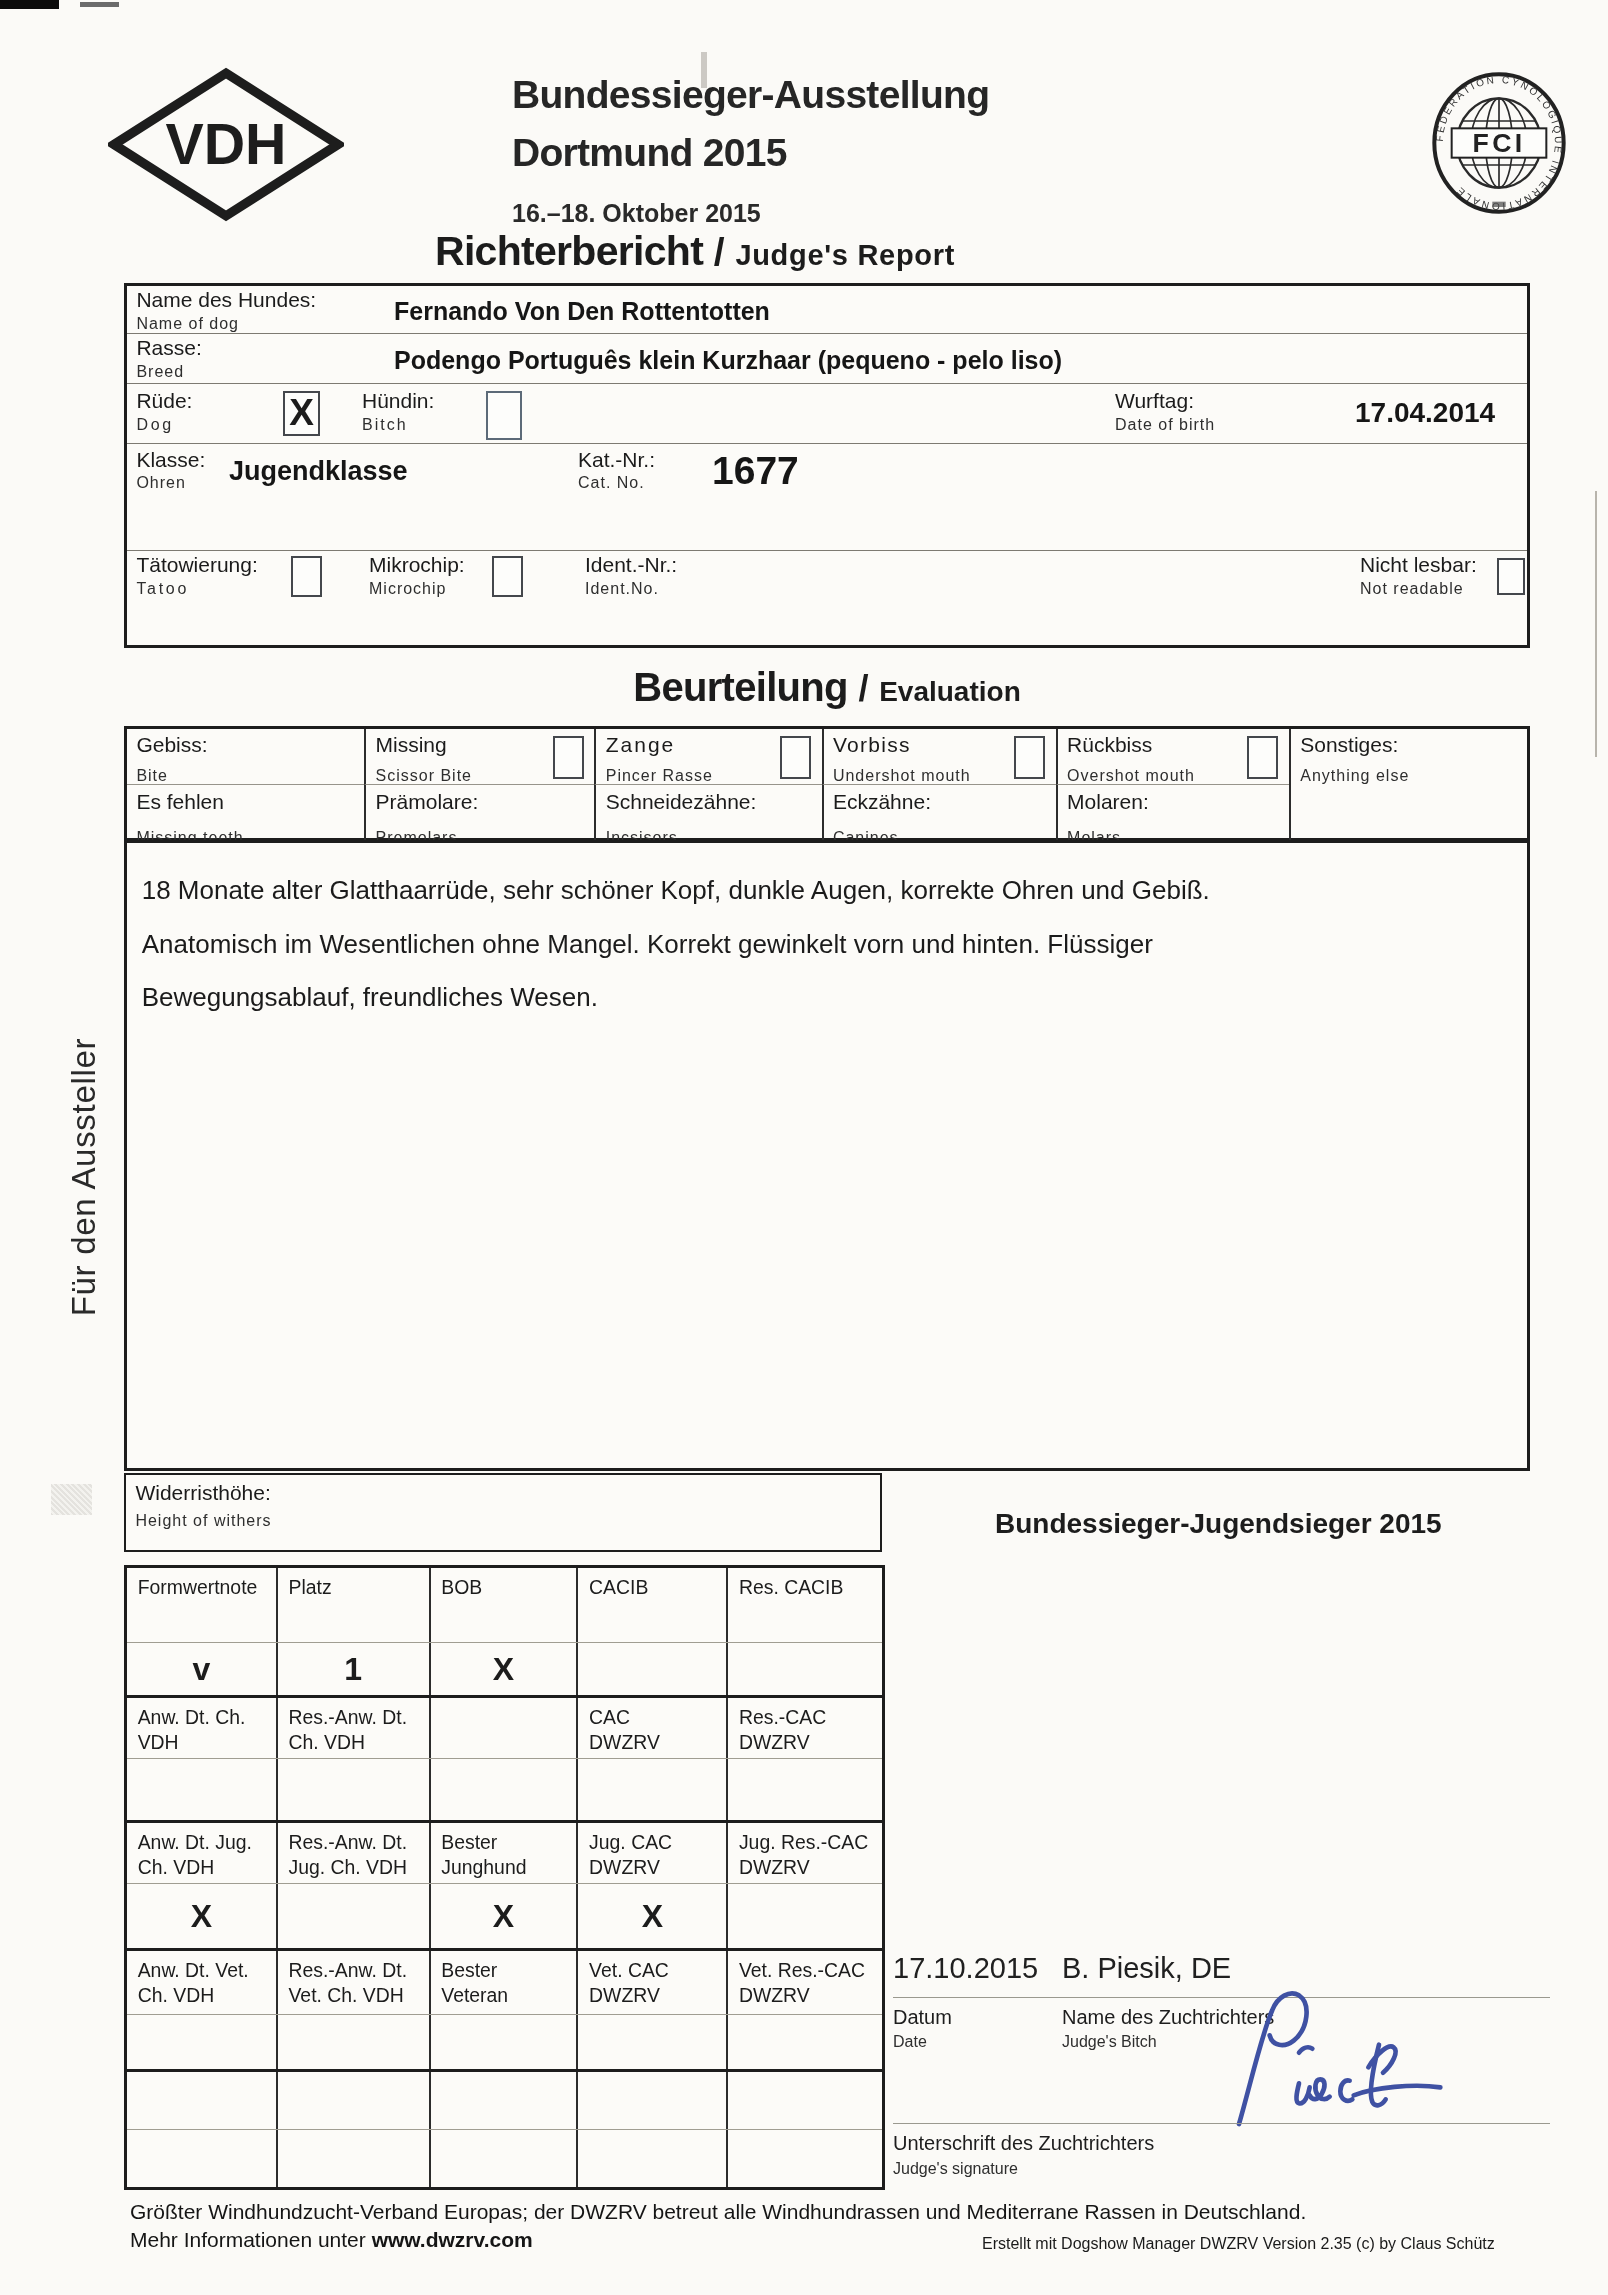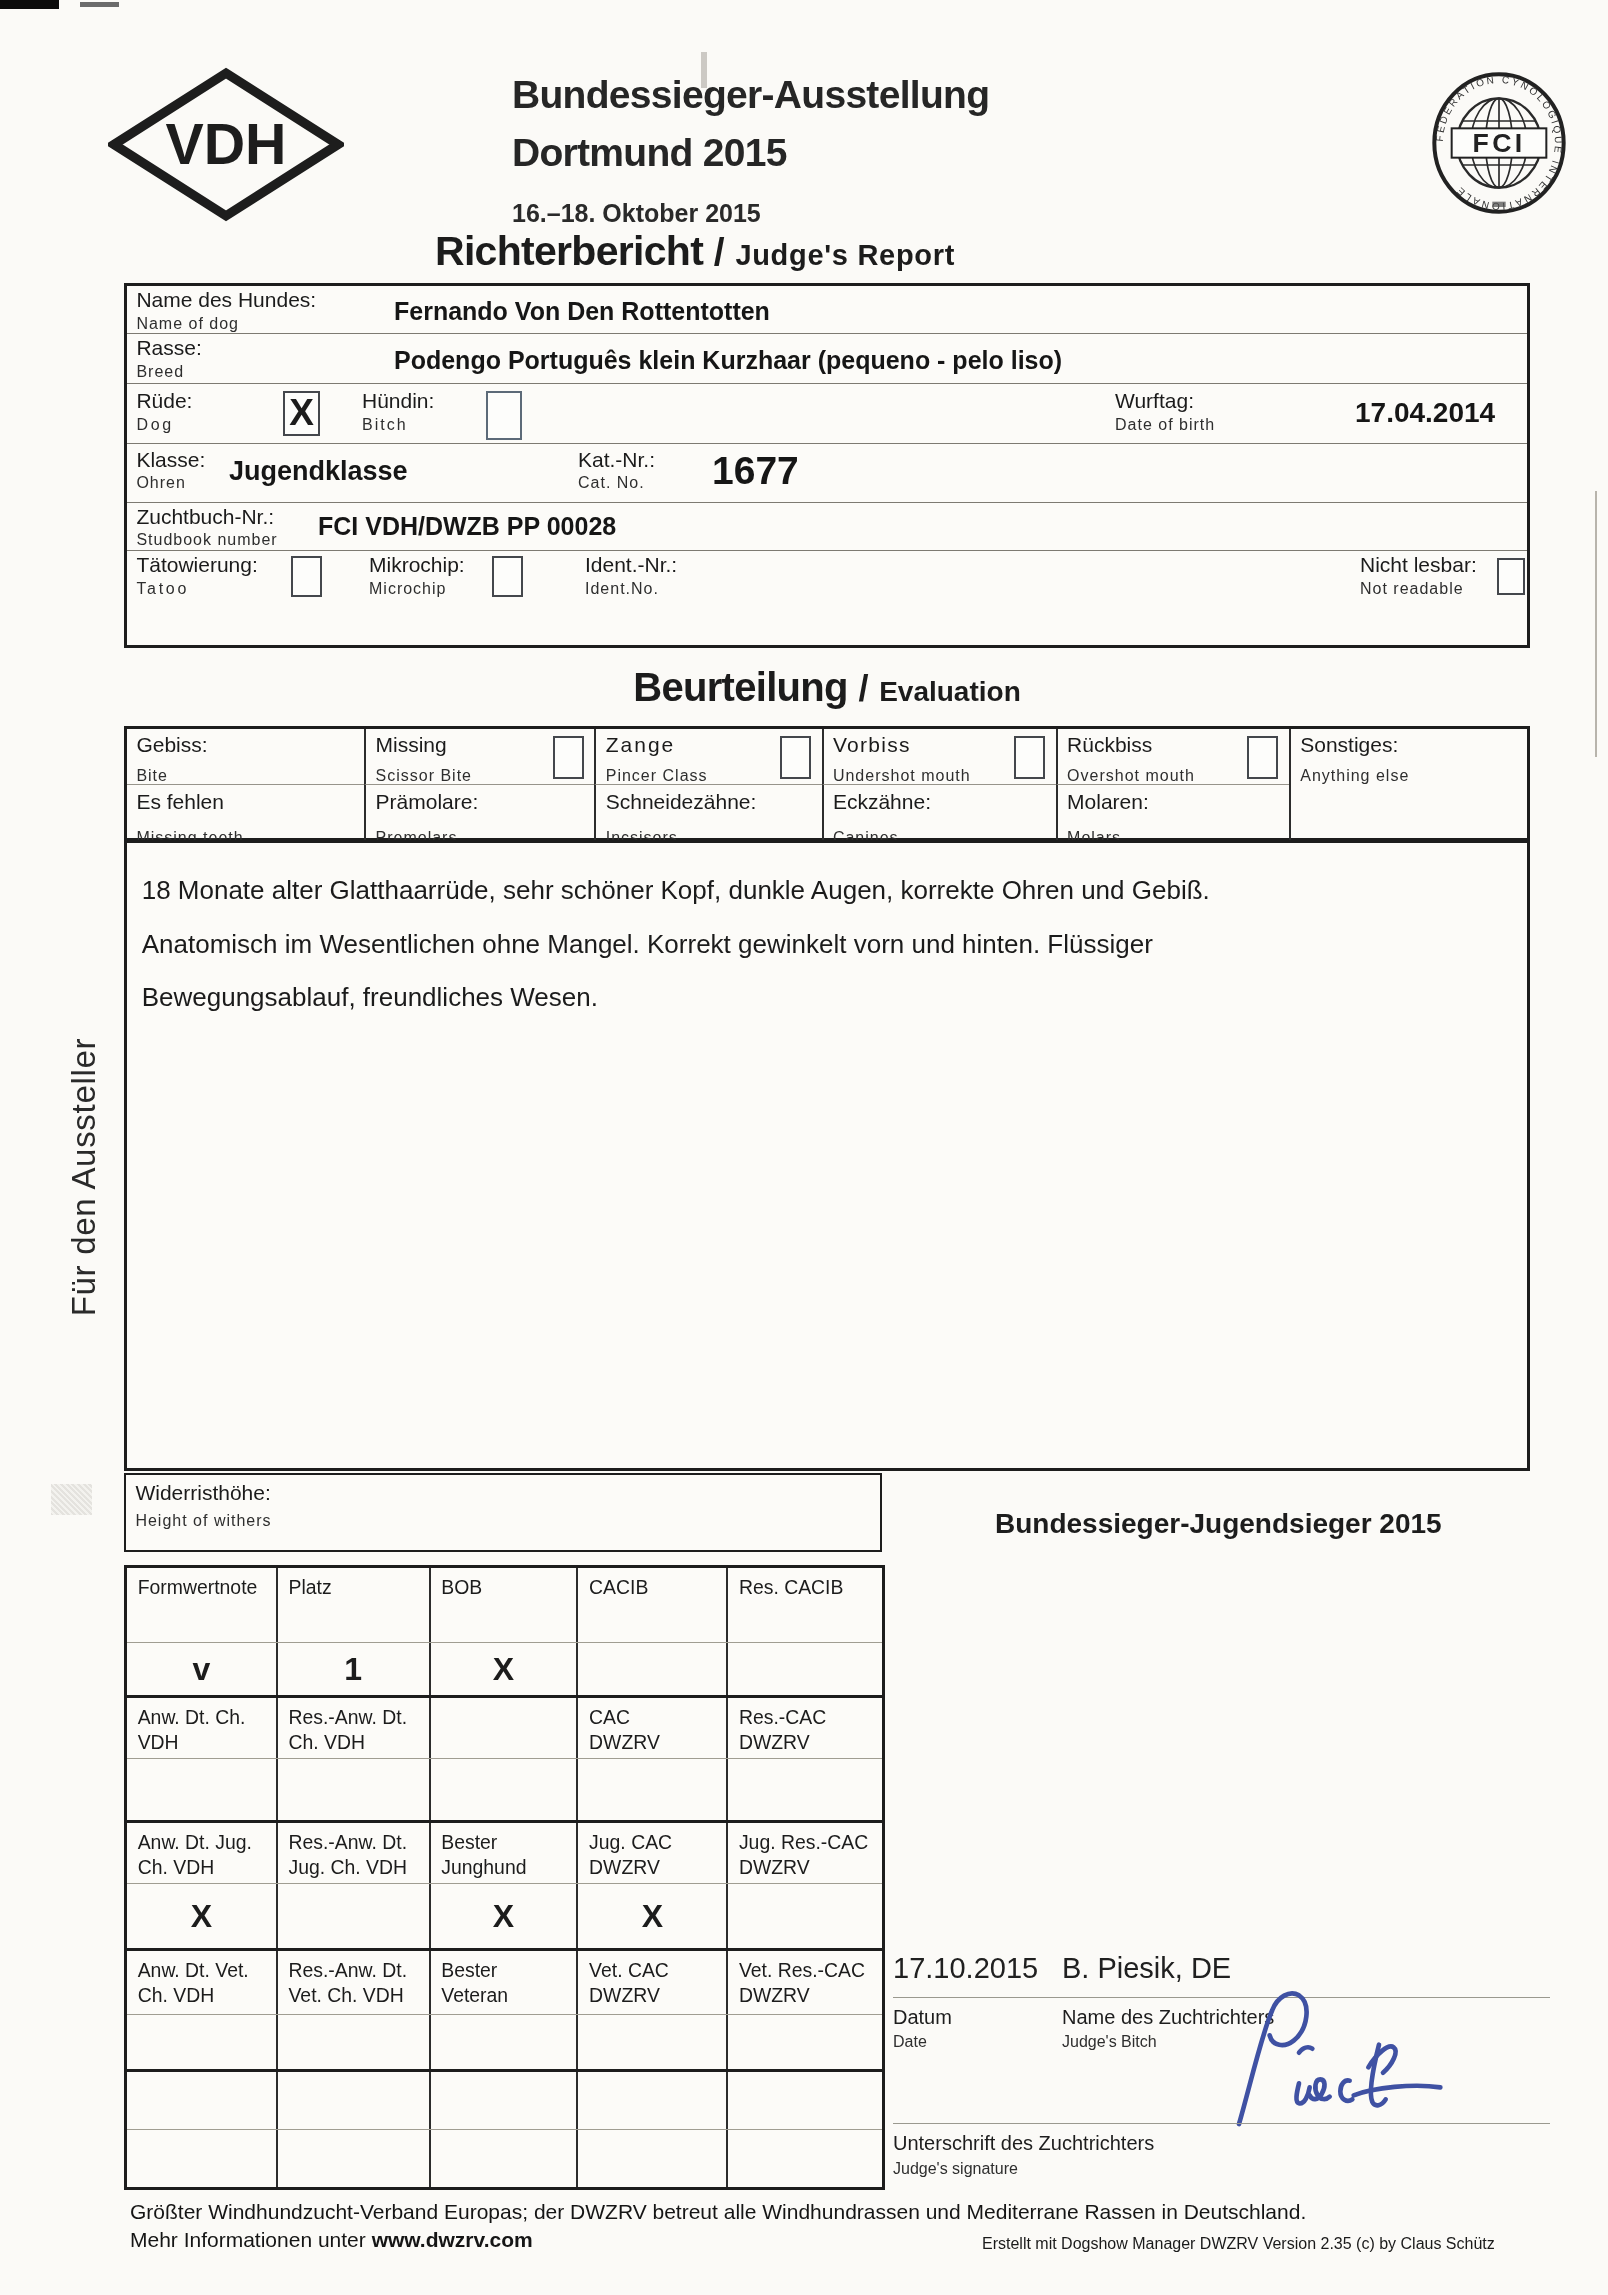--- a/index.html
+++ b/index.html
@@ -183,27 +183,20 @@
         <div class="en">Ohren</div>
       </div>
       <div class="abs val" style="left:102px;top:12px;font-size:27px;">Jugendklasse</div>
       <div class="lbl abs" style="left:451px;top:4.7px;">
         <div class="de">Kat.-Nr.:</div>
         <div class="en">Cat. No.</div>
       </div>
       <div class="abs val" style="left:585px;top:5.3px;font-size:39px;">1677</div>
     </div>
 
-    <div class="frow sep-t" style="top:216px;height:48px;">
-      <div class="lbl abs" style="left:9.4px;top:2.7px;">
-        <div class="de">Zuchtbuch-Nr.:</div>
-        <div class="en">Studbook number</div>
-      </div>
-      <div class="abs val" style="left:191px;top:9.4px;font-size:25px;">FCI VDH/DWZB PP 00028</div>
-    </div>
 
     <div class="frow sep-t" style="top:264px;height:55px;">
       <div class="lbl abs" style="left:9.4px;top:3.3px;">
         <div class="de">Tätowierung:</div>
         <div class="en" style="letter-spacing:2.7px;">Tatoo</div>
       </div>
       <div class="cb" style="left:164px;top:5.3px;width:31px;height:41px;"></div>
       <div class="lbl abs" style="left:242px;top:3.3px;">
         <div class="de">Mikrochip:</div>
         <div class="en">Microchip</div>
@@ -234,21 +227,21 @@
         <div class="de">Gebiss:</div>
         <div class="en" style="margin-top:12px;">Bite</div>
       </div>
       <div class="bitecell bb lbl" style="width:231px;">
         <div class="de">Missing</div>
         <div class="en" style="margin-top:12px;">Scissor Bite</div>
         <div class="bite-cb"></div>
       </div>
       <div class="bitecell bb lbl" style="width:228px;">
         <div class="de" style="letter-spacing:2px;">Zange</div>
-        <div class="en" style="margin-top:12px;">Pincer Class</div>
+        <div class="en" style="margin-top:12px;">Pincer Rasse</div>
         <div class="bite-cb"></div>
       </div>
       <div class="bitecell bb lbl" style="width:235px;">
         <div class="de" style="letter-spacing:1.3px;">Vorbiss</div>
         <div class="en" style="margin-top:12px;">Undershot mouth</div>
         <div class="bite-cb"></div>
       </div>
       <div class="bitecell bb lbl" style="width:234px;">
         <div class="de">Rückbiss</div>
         <div class="en" style="margin-top:12px;">Overshot mouth</div>

